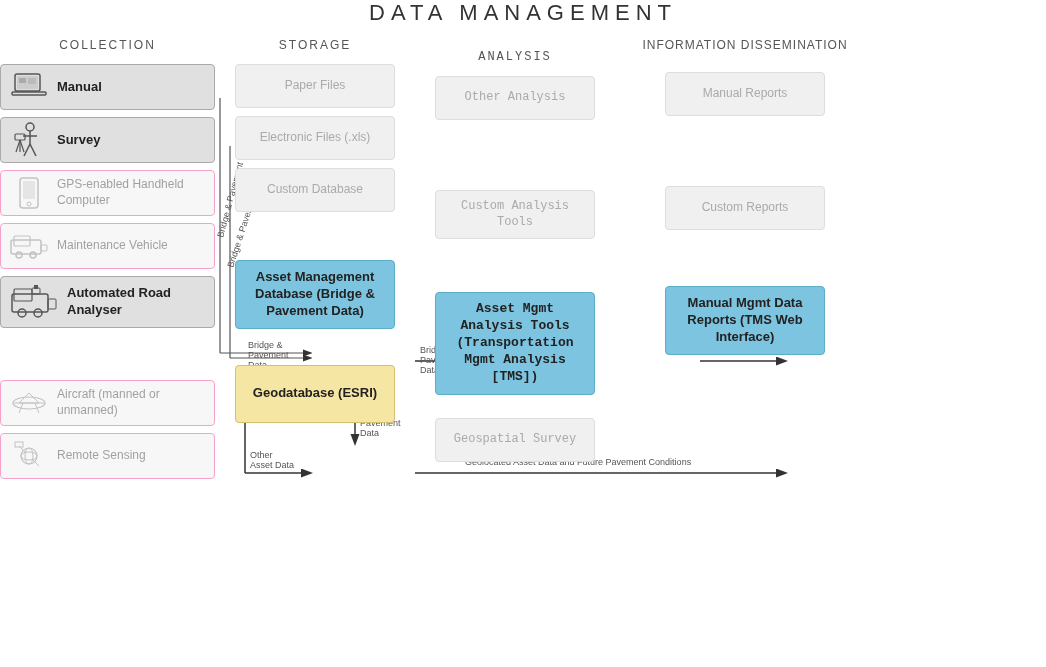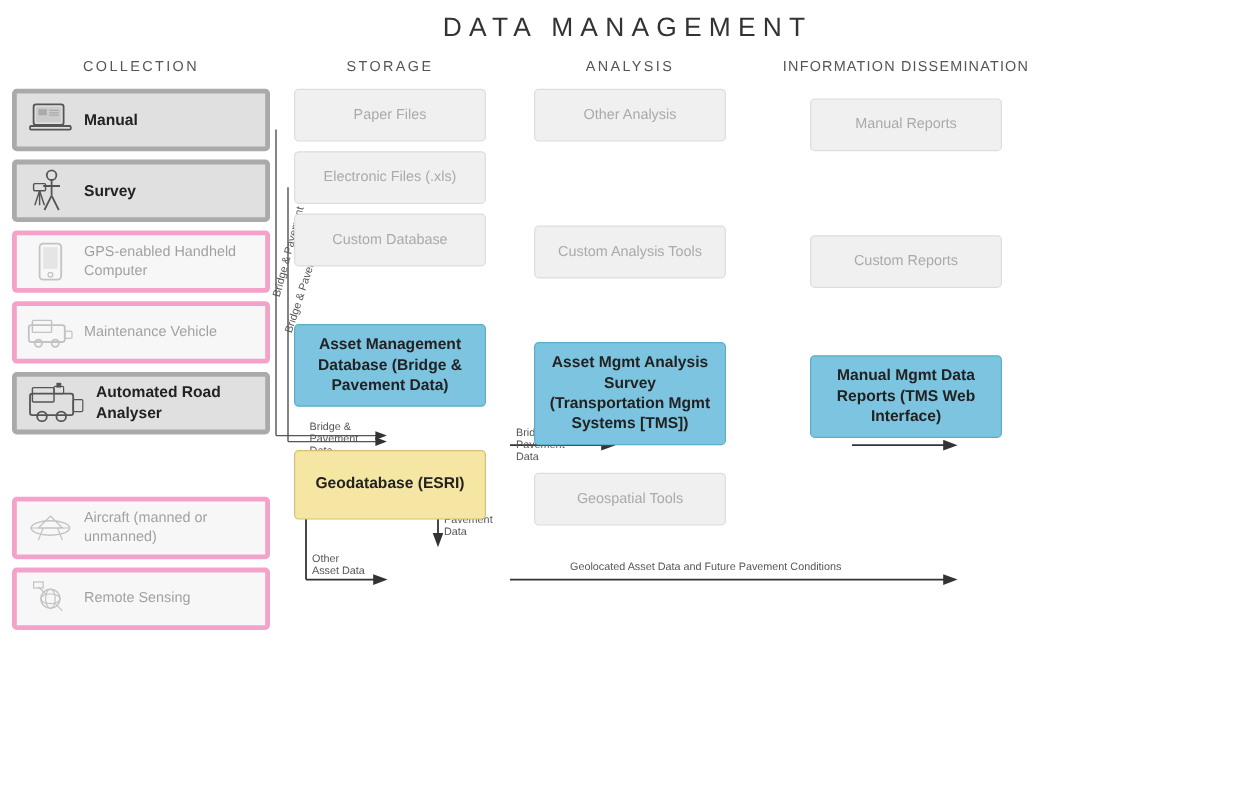--- a/index.html
+++ b/index.html
@@ -8,21 +8,20 @@
       font-family: Arial, sans-serif;
       width: 1046px;
       height: 667px;
       overflow: hidden;
       position: relative;
     }
     .main-container {
       width: 1046px;
       height: 667px;
       position: relative;
-      padding: 10px;
     }
     .page-title {
       text-align: center;
       font-size: 22px;
       letter-spacing: 6px;
       font-weight: normal;
       color: #333;
       margin-bottom: 12px;
       text-transform: uppercase;
     }
@@ -31,21 +30,21 @@
       font-size: 12px;
       letter-spacing: 2px;
       font-weight: normal;
       color: #555;
       text-transform: uppercase;
       margin-bottom: 8px;
     }
     .collect-item {
       display: flex;
       align-items: center;
-      border: 4px solid #ec4899;
+      border: 1px solid #ec4899;
       border-radius: 4px;
       background: #f0f0f0;
       padding: 4px 8px;
       gap: 8px;
       min-height: 44px;
     }
     .collect-item.faded {
       opacity: 0.45;
     }
     .item-icon {
@@ -277,34 +276,34 @@
           </div>
           <div class="box-item blue" style="min-height:65px; margin-top:40px;">
             <span>Asset Management Database (Bridge &amp; Pavement Data)</span>
           </div>
           <div class="box-item yellow" style="min-height:58px; margin-top:28px;">
             <span>Geodatabase (ESRI)</span>
           </div>
         </div>
       </div>
 
-      <div style="position:absolute; left:200px; top:0; width:200px;">
+      <div style="position:absolute; left:200px; top:12px; width:200px;font-family:Liberation Mono, monospace;">
         <div class="col-header">ANALYSIS</div>
         <div style="display:flex; flex-direction:column; align-items:center; gap:8px; padding-top:4px;">
           <div class="box-item" style="color:#aaa; background:#f0f0f0; border-color:#ddd;">
             <span>Other Analysis</span>
           </div>
           <div class="box-item" style="color:#aaa; background:#f0f0f0; border-color:#ddd; margin-top:62px;">
             <span>Custom Analysis Tools</span>
           </div>
           <div class="box-item blue" style="min-height:75px; margin-top:45px;">
-            <span>Asset Mgmt Analysis Survey (Transportation Mgmt Systems [TMS])</span>
+            <span>Asset Mgmt Analysis Tools (Transportation Mgmt Analysis [TMS])</span>
           </div>
           <div class="box-item" style="color:#aaa; background:#f0f0f0; border-color:#ddd; margin-top:15px;">
-            <span>Geospatial Tools</span>
+            <span>Geospatial Survey</span>
           </div>
         </div>
       </div>
 
       <div style="position:absolute; left:420px; top:0; width:220px;">
         <div class="col-header" style="letter-spacing:1px;">INFORMATION DISSEMINATION</div>
         <div style="display:flex; flex-direction:column; align-items:center; gap:8px; padding-top:4px;">
           <div class="box-item" style="color:#aaa; background:#f0f0f0; border-color:#ddd; margin-top:8px;">
             <span>Manual Reports</span>
           </div>

